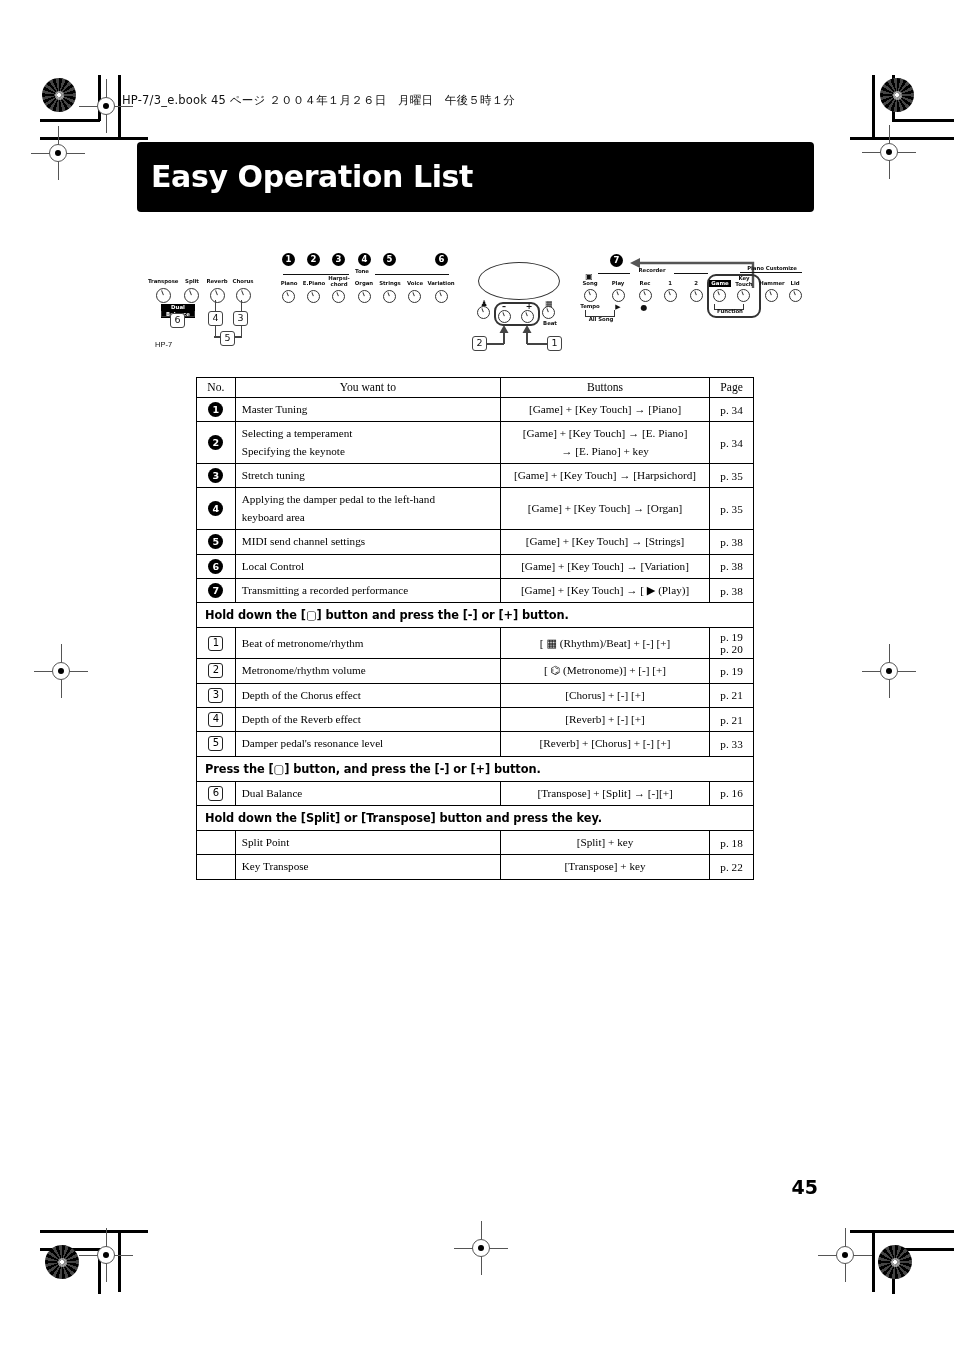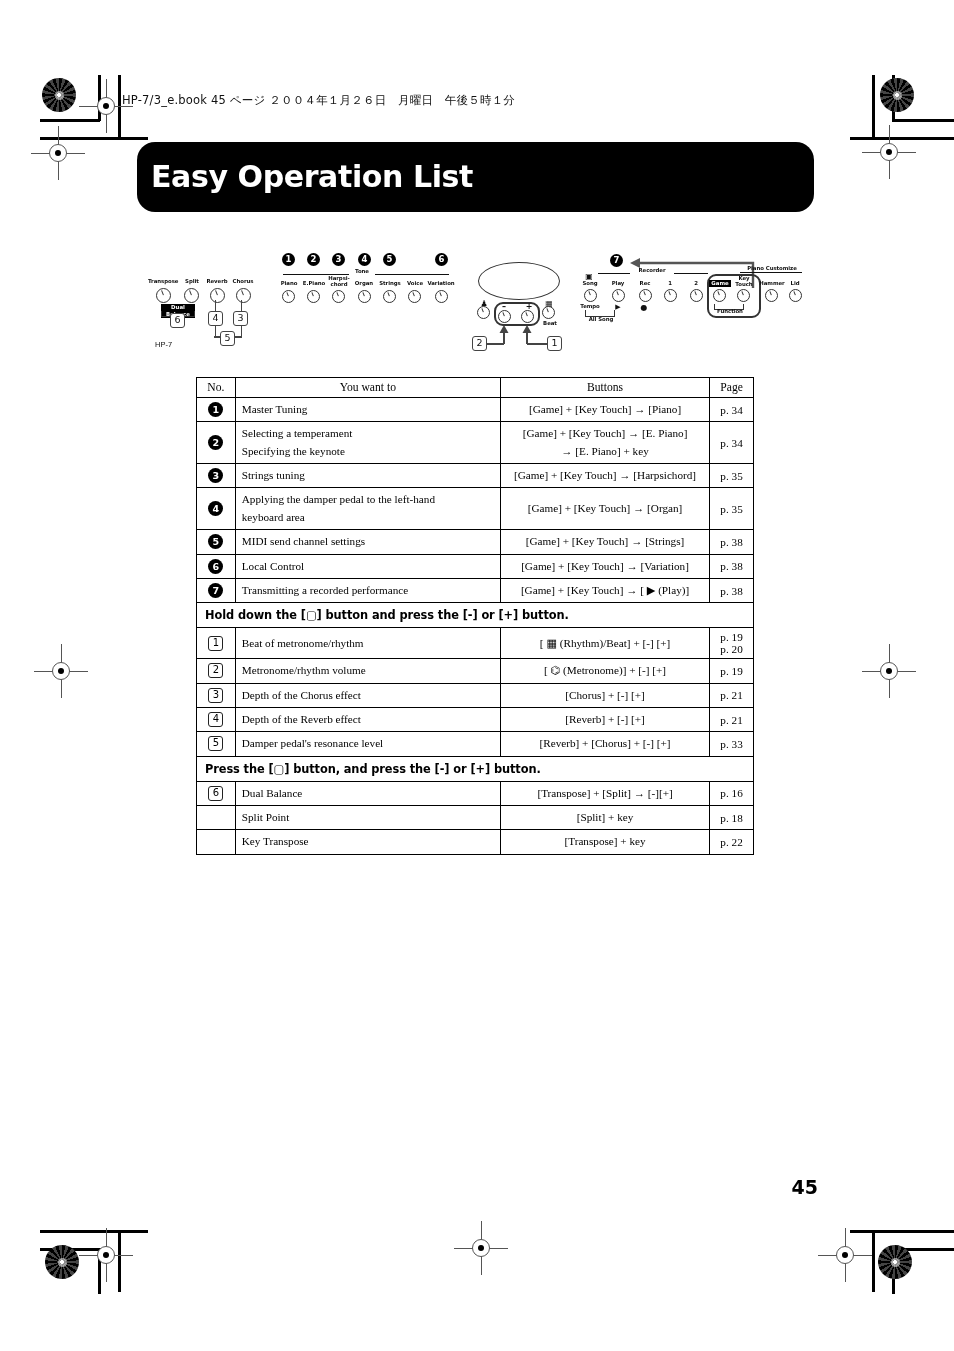--- a/index.html
+++ b/index.html
@@ -62,21 +62,21 @@
     letter-spacing: .2px;
     white-space: nowrap;
   }
 
   
   .titlebar {
     position: absolute;
     left: 137px; top: 142px;
     width: 677px; height: 70px;
     background: #000;
-    border-radius: 18px;
+    border-radius: 4px;
   }
   .titlebar .t {
     position: absolute;
     left: 14px; top: 50%;
     transform: translateY(-52%);
     color: #fff;
     font-family: "DejaVu Sans", sans-serif;
     font-weight: bold;
     font-size: 30px;
     letter-spacing: -0.4px;
@@ -496,21 +496,21 @@
         <td class="col-page">p. 34</td>
       </tr>
       <tr>
         <td class="col-no"><span class="badge-c">2</span></td>
         <td class="col-want cell-two">Selecting a temperament<br>Specifying the keynote</td>
         <td class="col-btn btncell">[Game] + [Key Touch] → [E. Piano]<br>→ [E. Piano] + key</td>
         <td class="col-page">p. 34</td>
       </tr>
       <tr>
         <td class="col-no"><span class="badge-c">3</span></td>
-        <td class="col-want cell-two">Strings tuning</td>
+        <td class="col-want cell-two">Stretch tuning</td>
         <td class="col-btn btncell">[Game] + [Key Touch] → [Harpsichord]</td>
         <td class="col-page">p. 35</td>
       </tr>
       <tr>
         <td class="col-no"><span class="badge-c">4</span></td>
         <td class="col-want cell-two">Applying the damper pedal to the left-hand<br>keyboard area</td>
         <td class="col-btn btncell">[Game] + [Key Touch] → [Organ]</td>
         <td class="col-page">p. 35</td>
       </tr>
       <tr>
@@ -566,20 +566,23 @@
       </tr>
       <tr class="section">
         <td colspan="4">Press the [▢] button, and press the [-] or [+] button.</td>
       </tr>
       <tr>
         <td class="col-no"><span class="badge-s">6</span></td>
         <td class="col-want cell-two">Dual Balance</td>
         <td class="col-btn btncell">[Transpose] + [Split] → [-][+]</td>
         <td class="col-page">p. 16</td>
       </tr>
+      <tr class="section">
+        <td colspan="4">Hold down the [Split] or [Transpose] button and press the key.</td>
+      </tr>
       <tr>
         <td class="col-no"></td>
         <td class="col-want cell-two">Split Point</td>
         <td class="col-btn btncell">[Split] + key</td>
         <td class="col-page">p. 18</td>
       </tr>
       <tr>
         <td class="col-no"></td>
         <td class="col-want cell-two">Key Transpose</td>
         <td class="col-btn btncell">[Transpose] + key</td>

